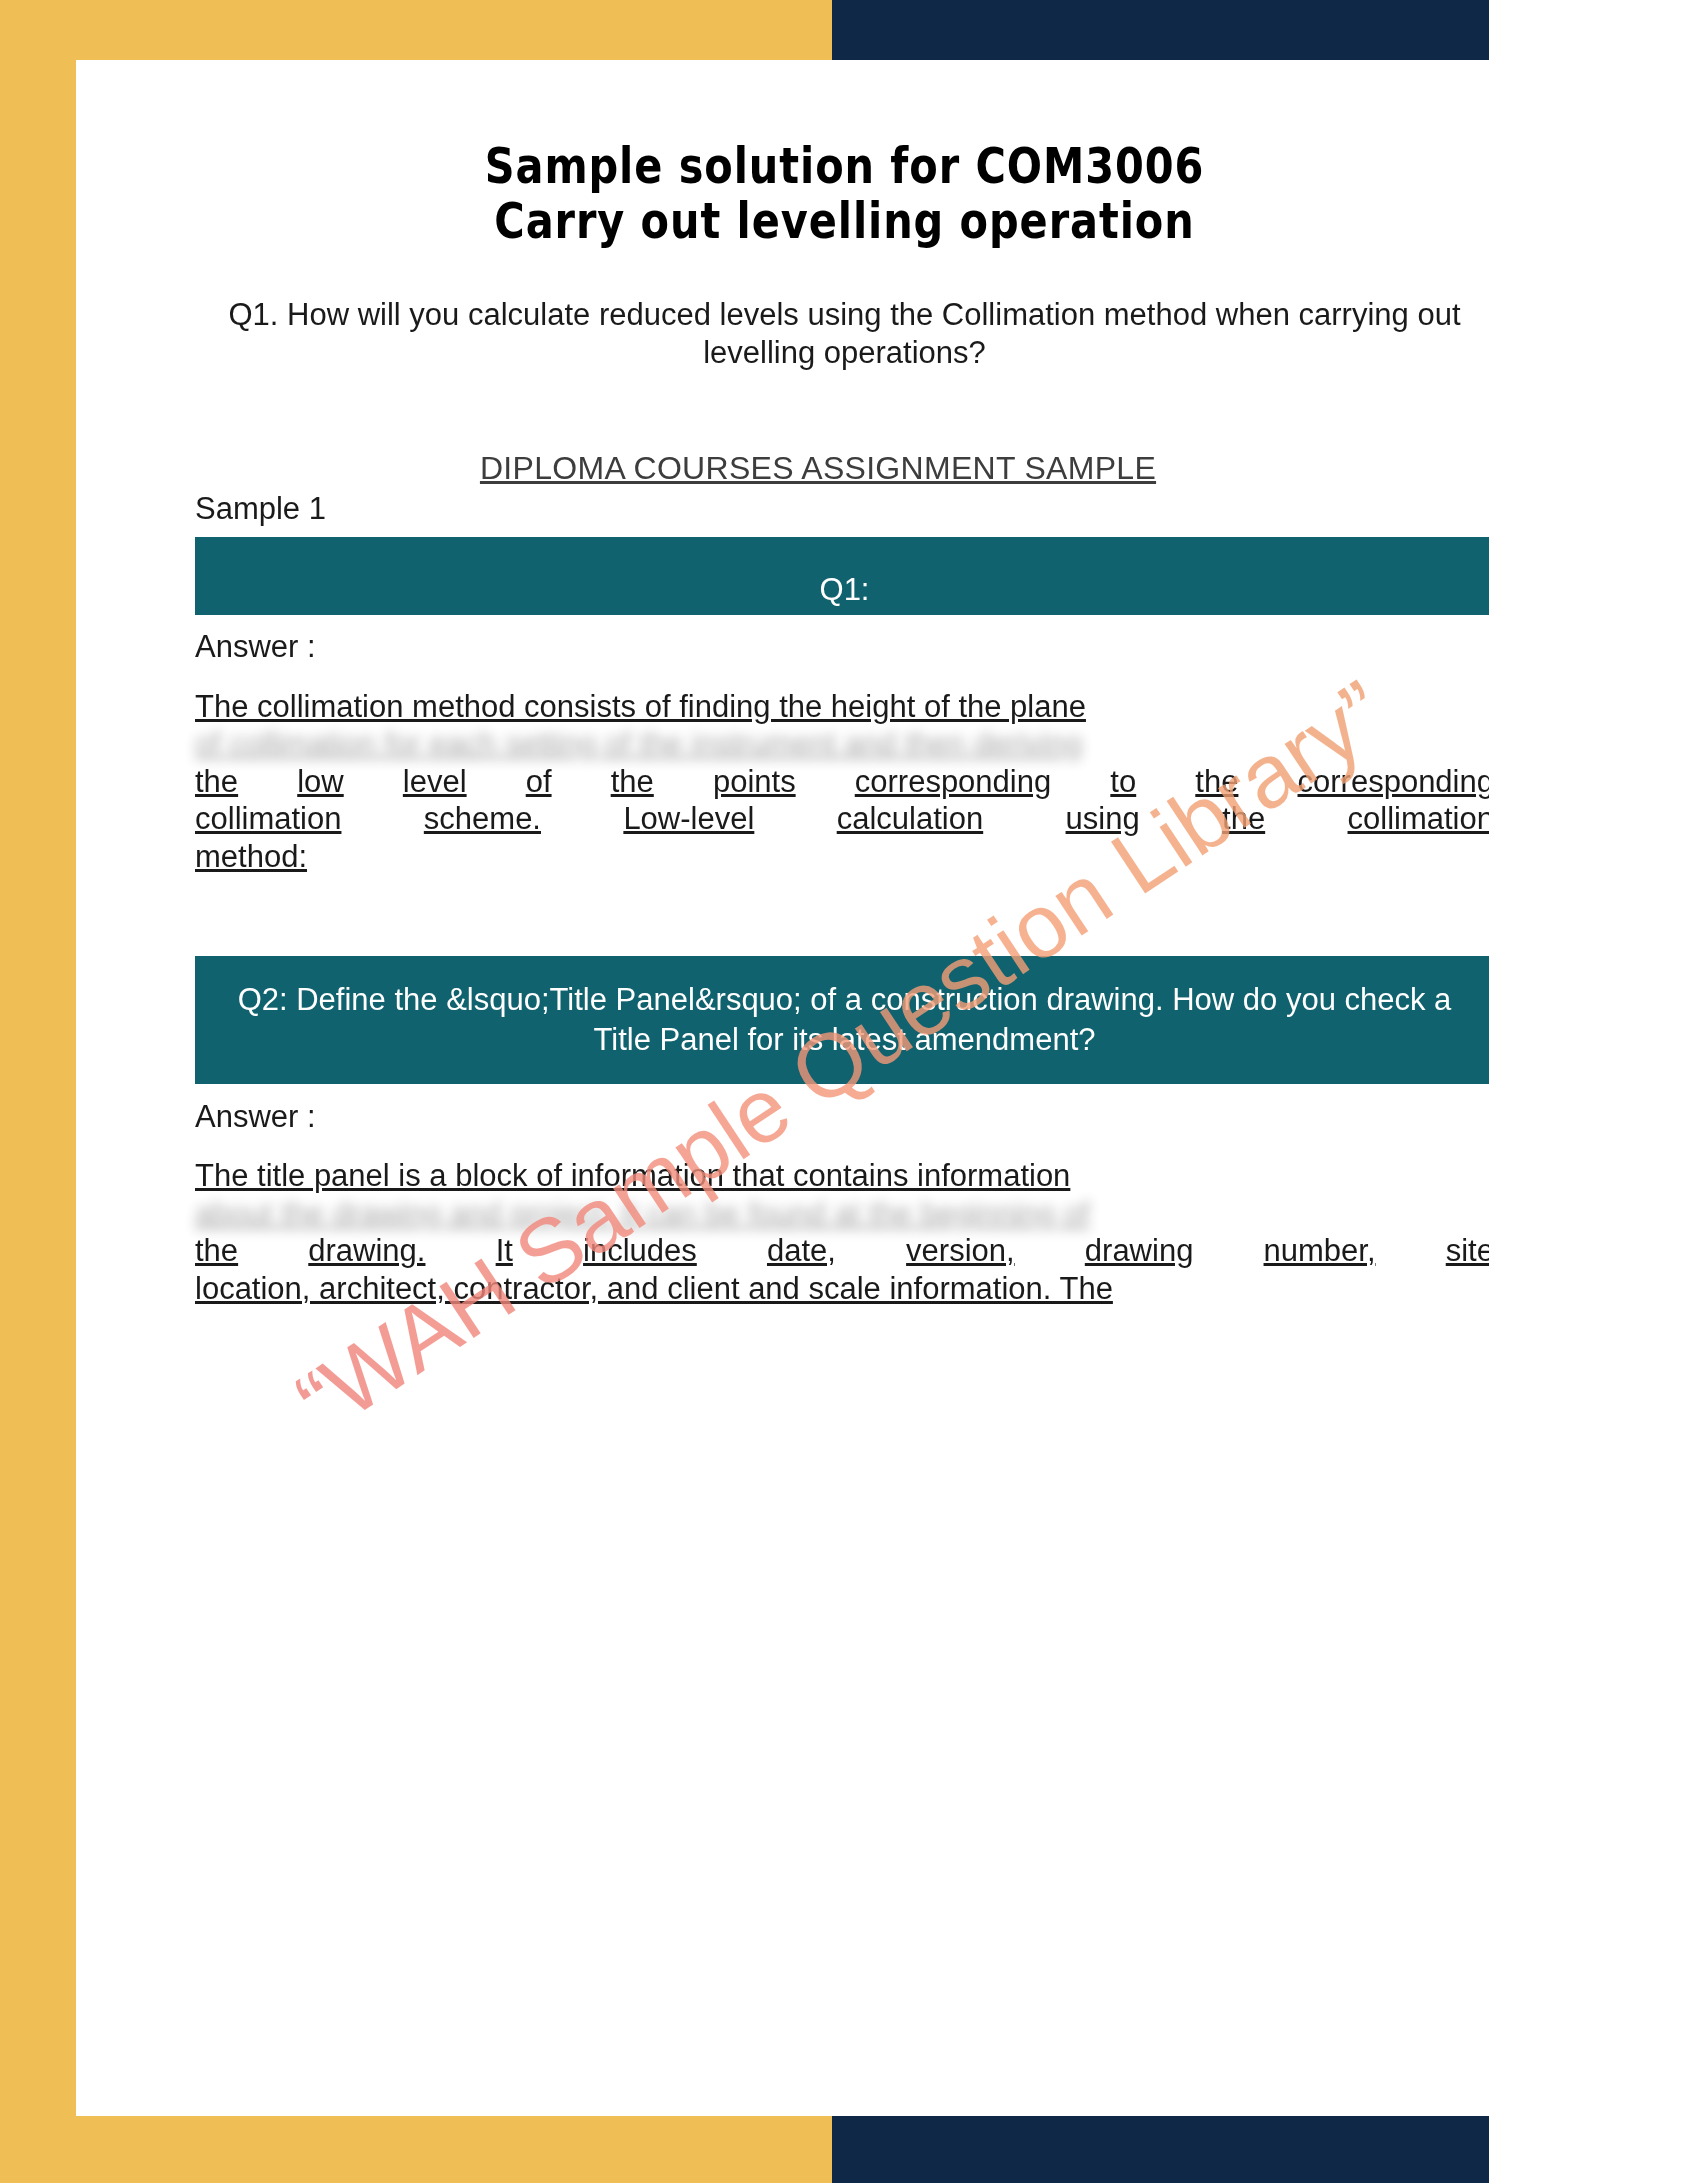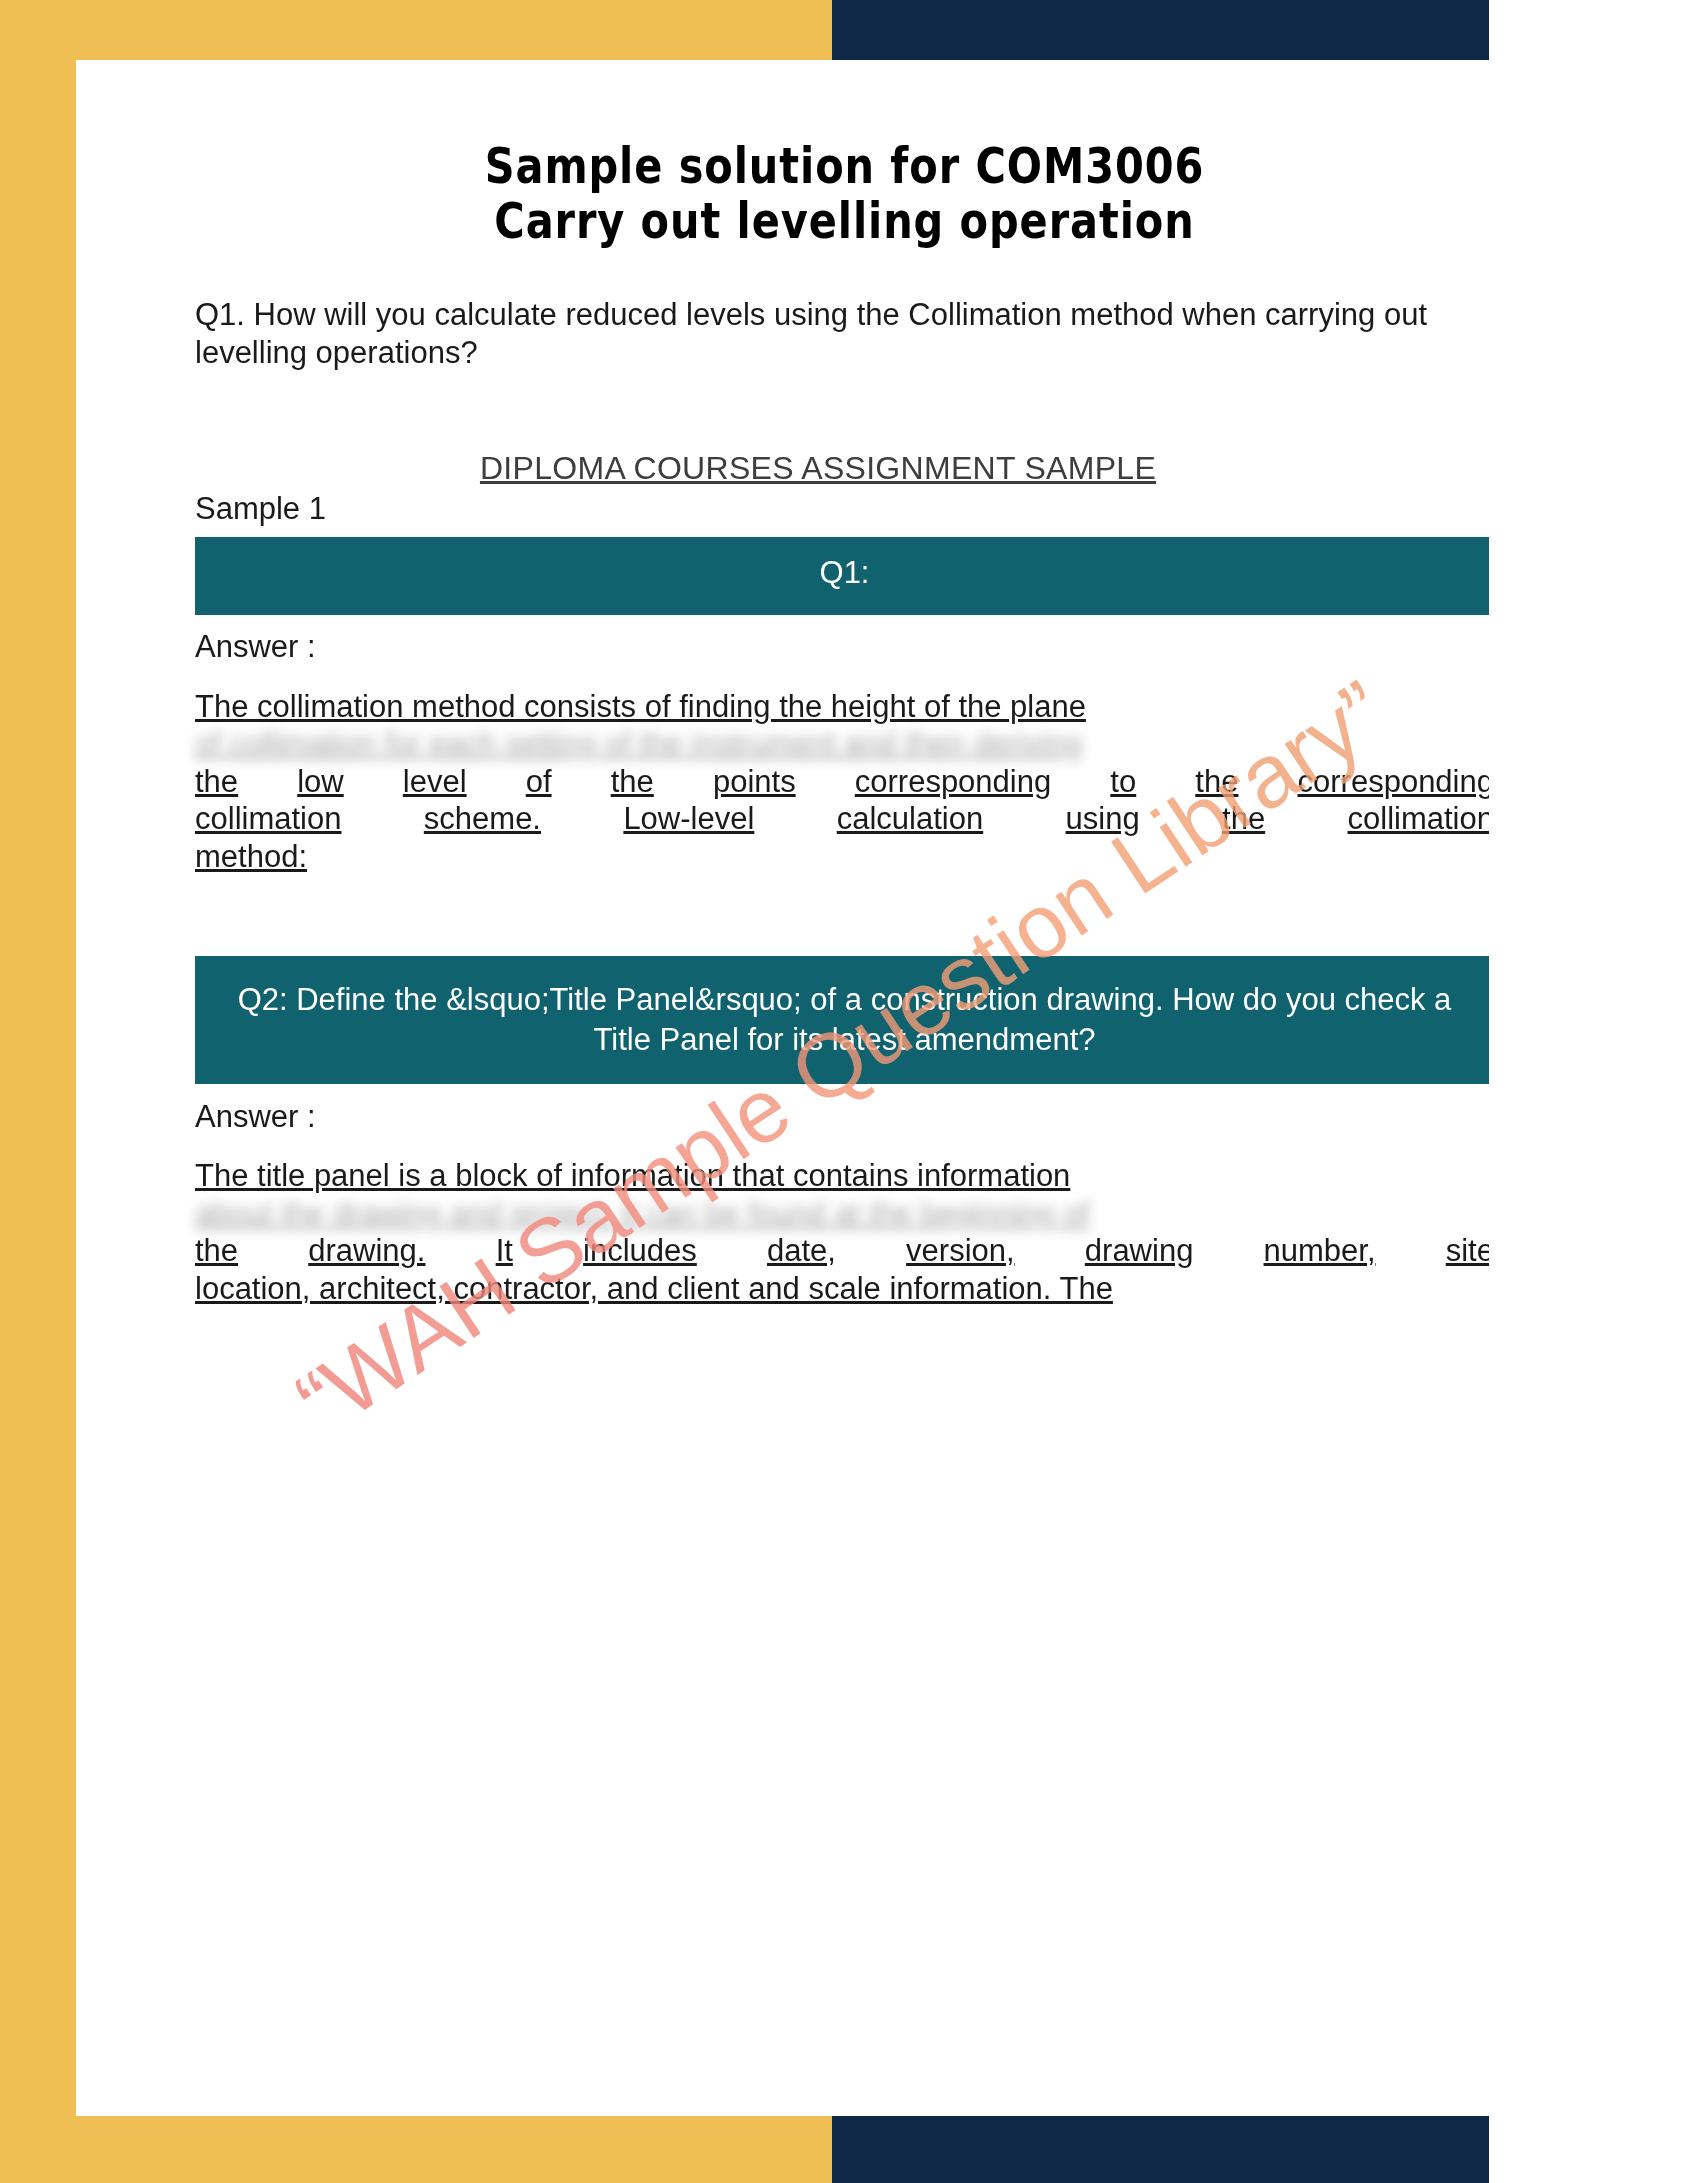--- a/index.html
+++ b/index.html
@@ -70,21 +70,21 @@
     padding: 0 63px;
     transform: scaleX(0.94);
   }
   .doc-title .tline { display: block; }
 
   .q-prompt {
     margin: 46px 0 0 0;
     font-size: 31px;
     line-height: 1.22;
     color: #1a1a1a;
-    text-align: left;
+    text-align: center;
   }
 
   .diploma-head {
     margin: 42px 0 0 0;
     text-align: center;
     font-size: 32px;
     color: #3d3d3d;
     letter-spacing: 0.3px;
     padding-right: 53px;
     text-decoration: underline;
@@ -103,23 +103,23 @@
     color: #ffffff;
     font-size: 31px;
     line-height: 1.30;
     text-align: center;
     padding: 24px 20px;
     box-sizing: border-box;
   }
   .qbanner-q1 {
     min-height: 78px;
     display: flex;
-    align-items: flex-start;
+    align-items: flex-end;
     justify-content: center;
-    padding: 16px;
+    padding: 4px;
   }
 
   .answer-label {
     margin: 14.6px 0 0 0;
     font-size: 31px;
     color: #1a1a1a;
   }
 
   .answer-body {
     margin: 22.5px 0 0 0;

